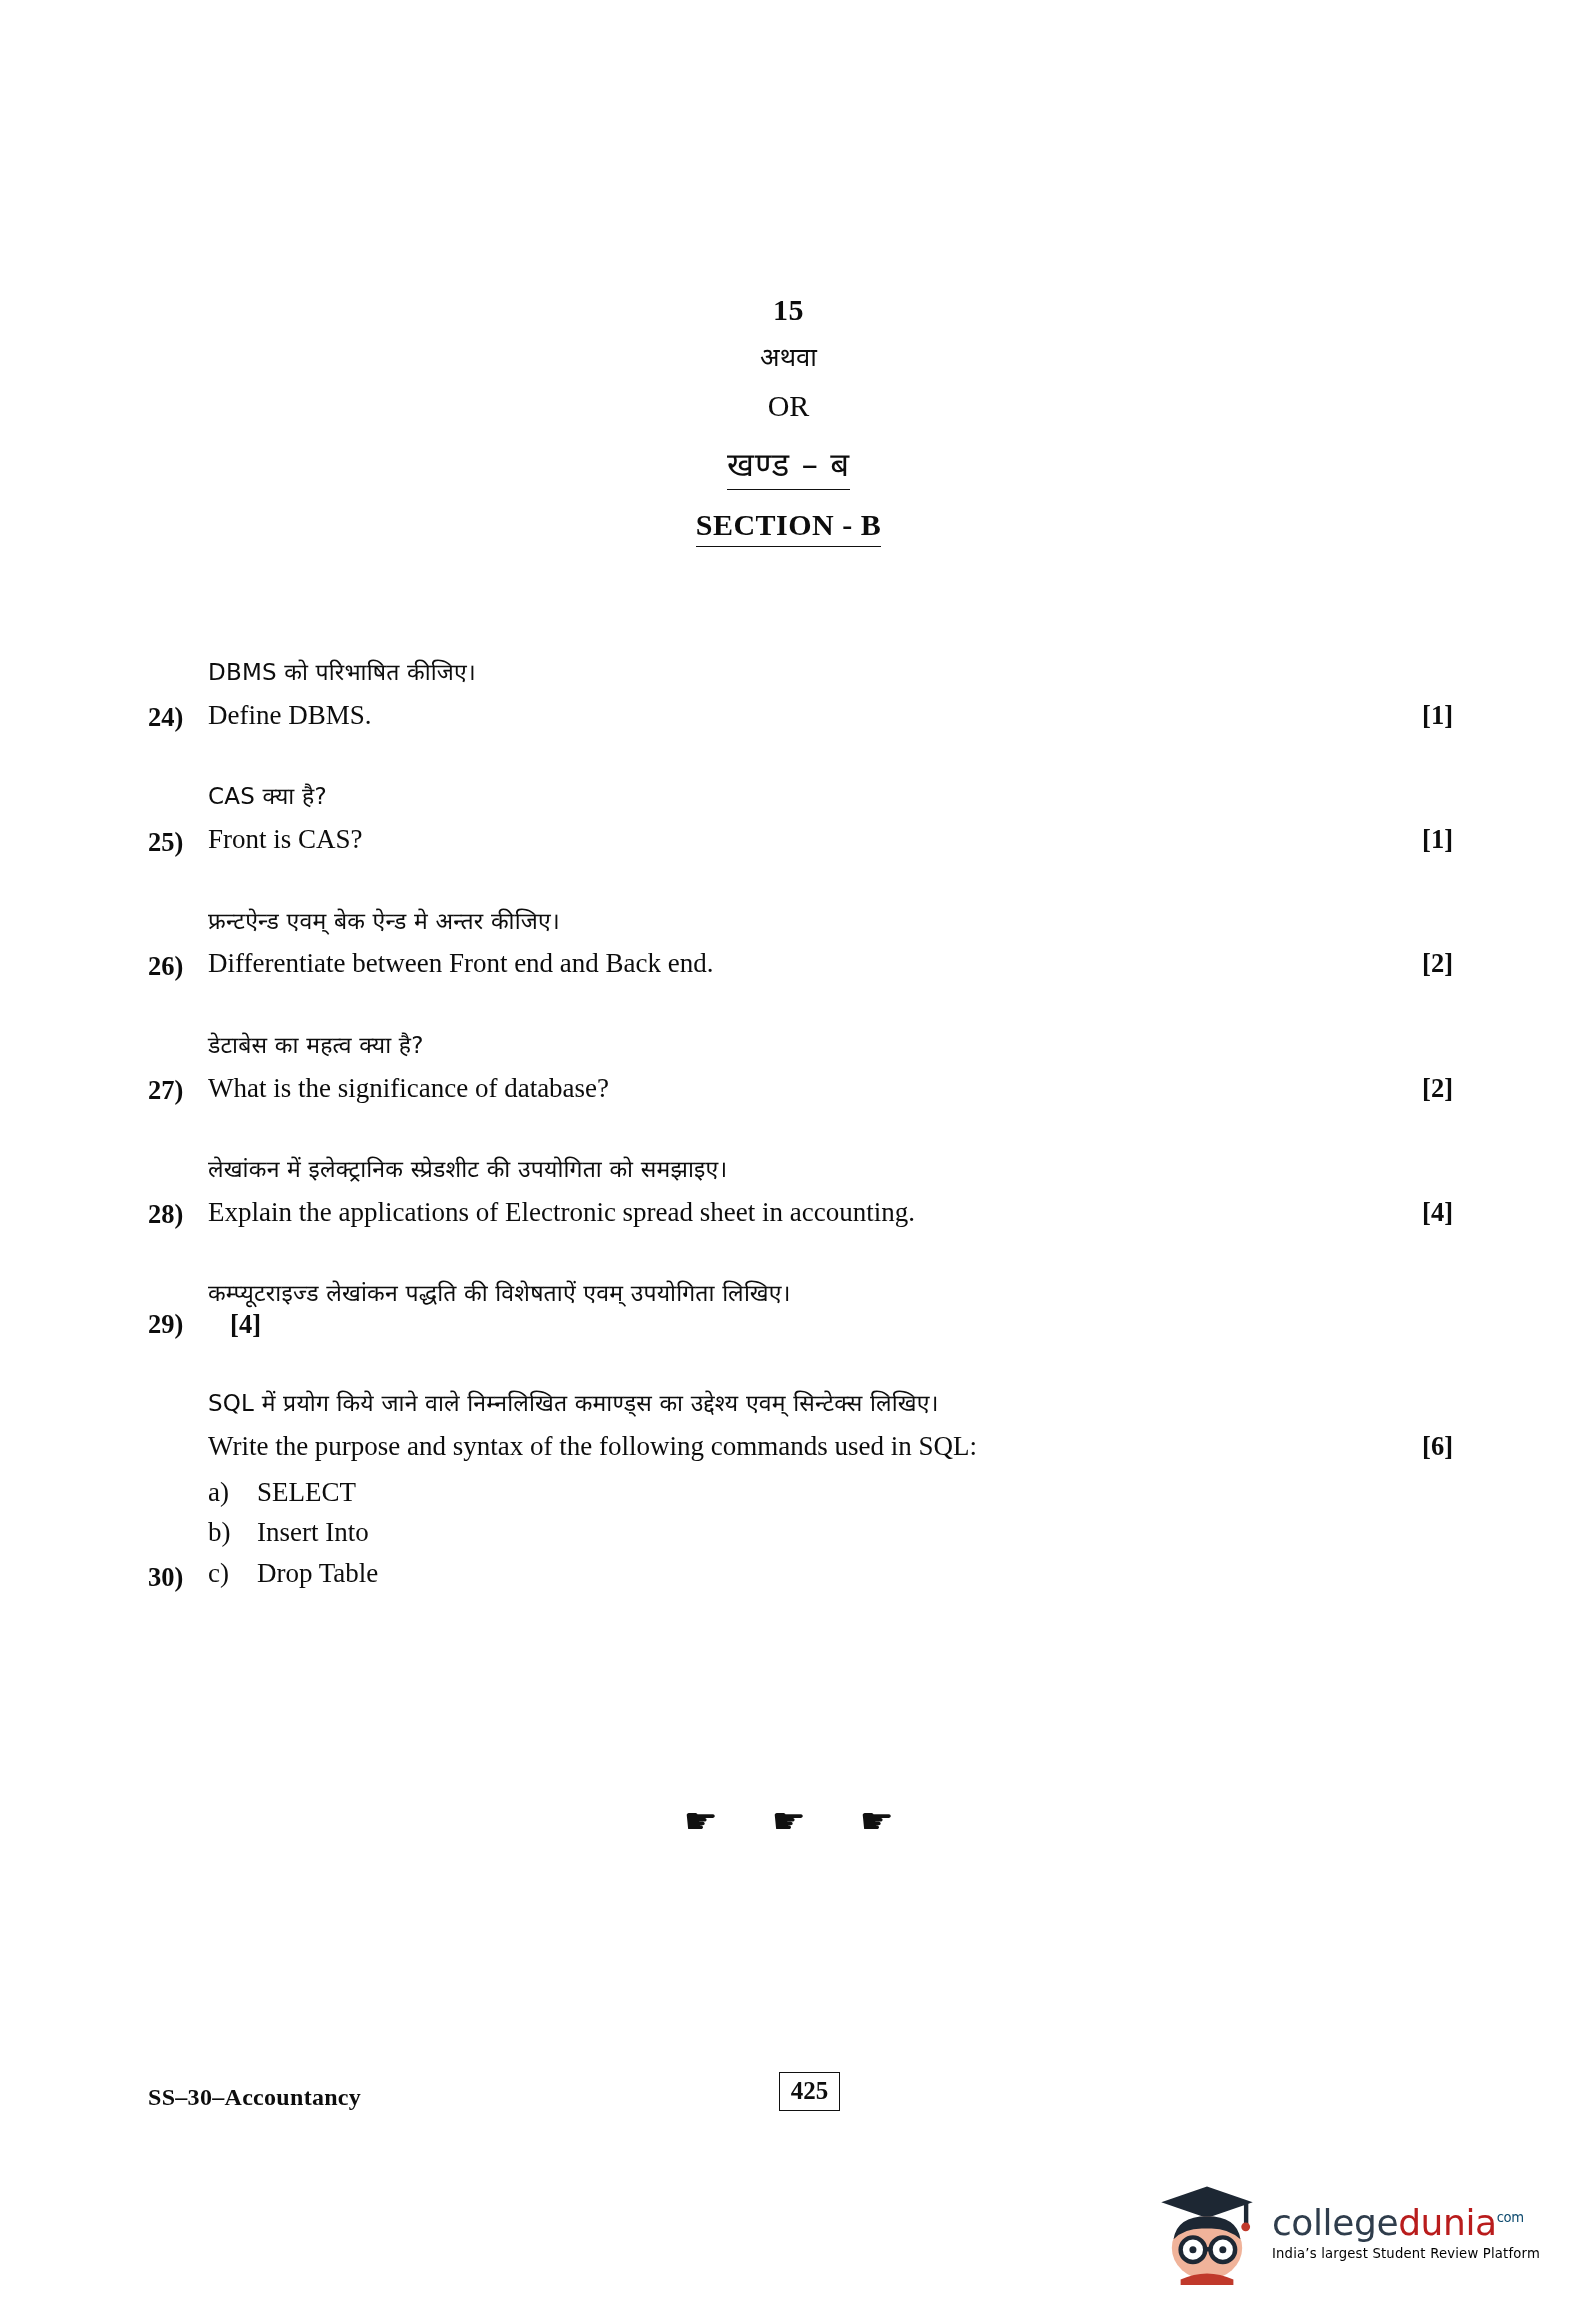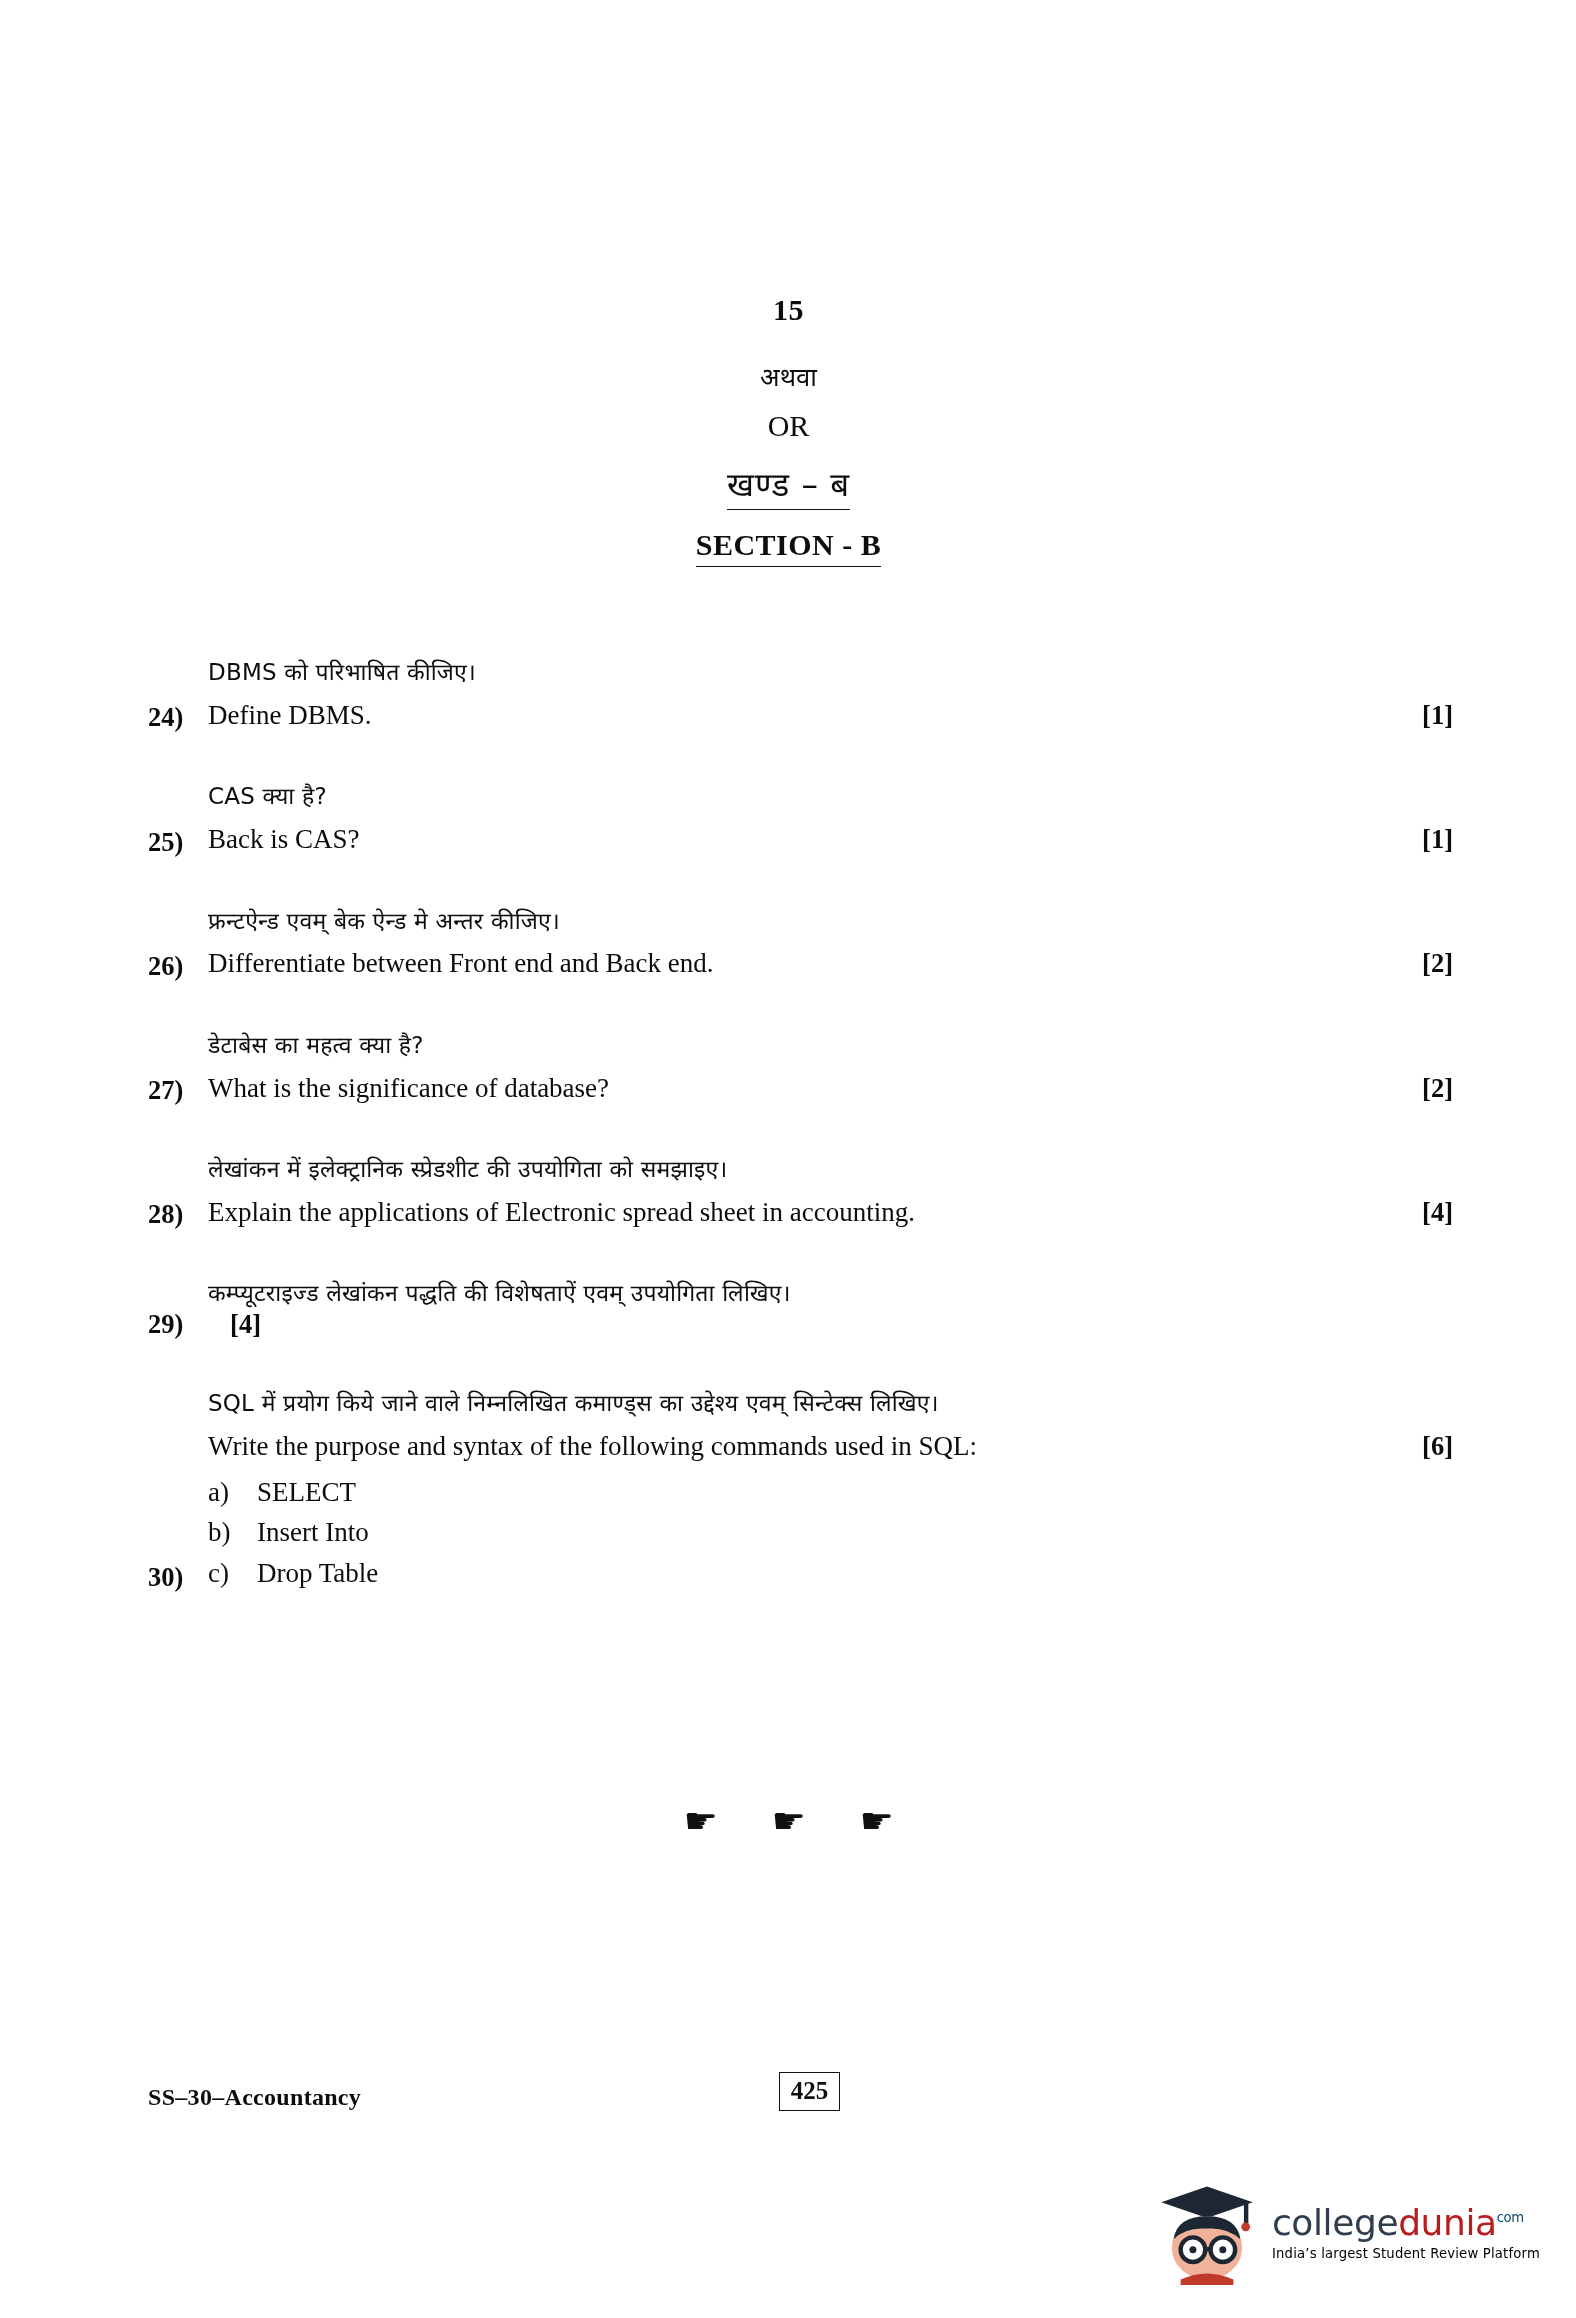--- a/index.html
+++ b/index.html
@@ -28,21 +28,21 @@
   }
   .page-number {
     font-size: 30px;
     font-weight: bold;
     font-family: "Liberation Serif", serif;
     letter-spacing: 0.4px;
   }
   .athva {
     font-size: 25.6px;
     font-family: "DejaVu Sans", sans-serif;
-    margin-top: 33px;
+    margin-top: 13px;
   }
   .or {
     font-size: 30px;
     margin-top: 14px;
     font-family: "Liberation Serif", serif;
   }
   .khand {
     font-size: 33px;
     font-family: "DejaVu Sans", sans-serif;
     font-weight: normal;
@@ -245,21 +245,21 @@
       </div>
     </div>
 
     <div class="q">
       <div class="q-num">25)</div>
       <div class="q-body">
         <div class="line">
           <div class="txt hindi">CAS क्या है?</div>
         </div>
         <div class="line">
-          <div class="txt eng">Back is CAS?</div>
+          <div class="txt eng">Front is CAS?</div>
           <div class="marks">[1]</div>
         </div>
       </div>
     </div>
 
     <div class="q">
       <div class="q-num">26)</div>
       <div class="q-body">
         <div class="line">
           <div class="txt hindi">फ्रन्टऐन्ड एवम् बेक ऐन्ड मे अन्तर कीजिए।</div>

